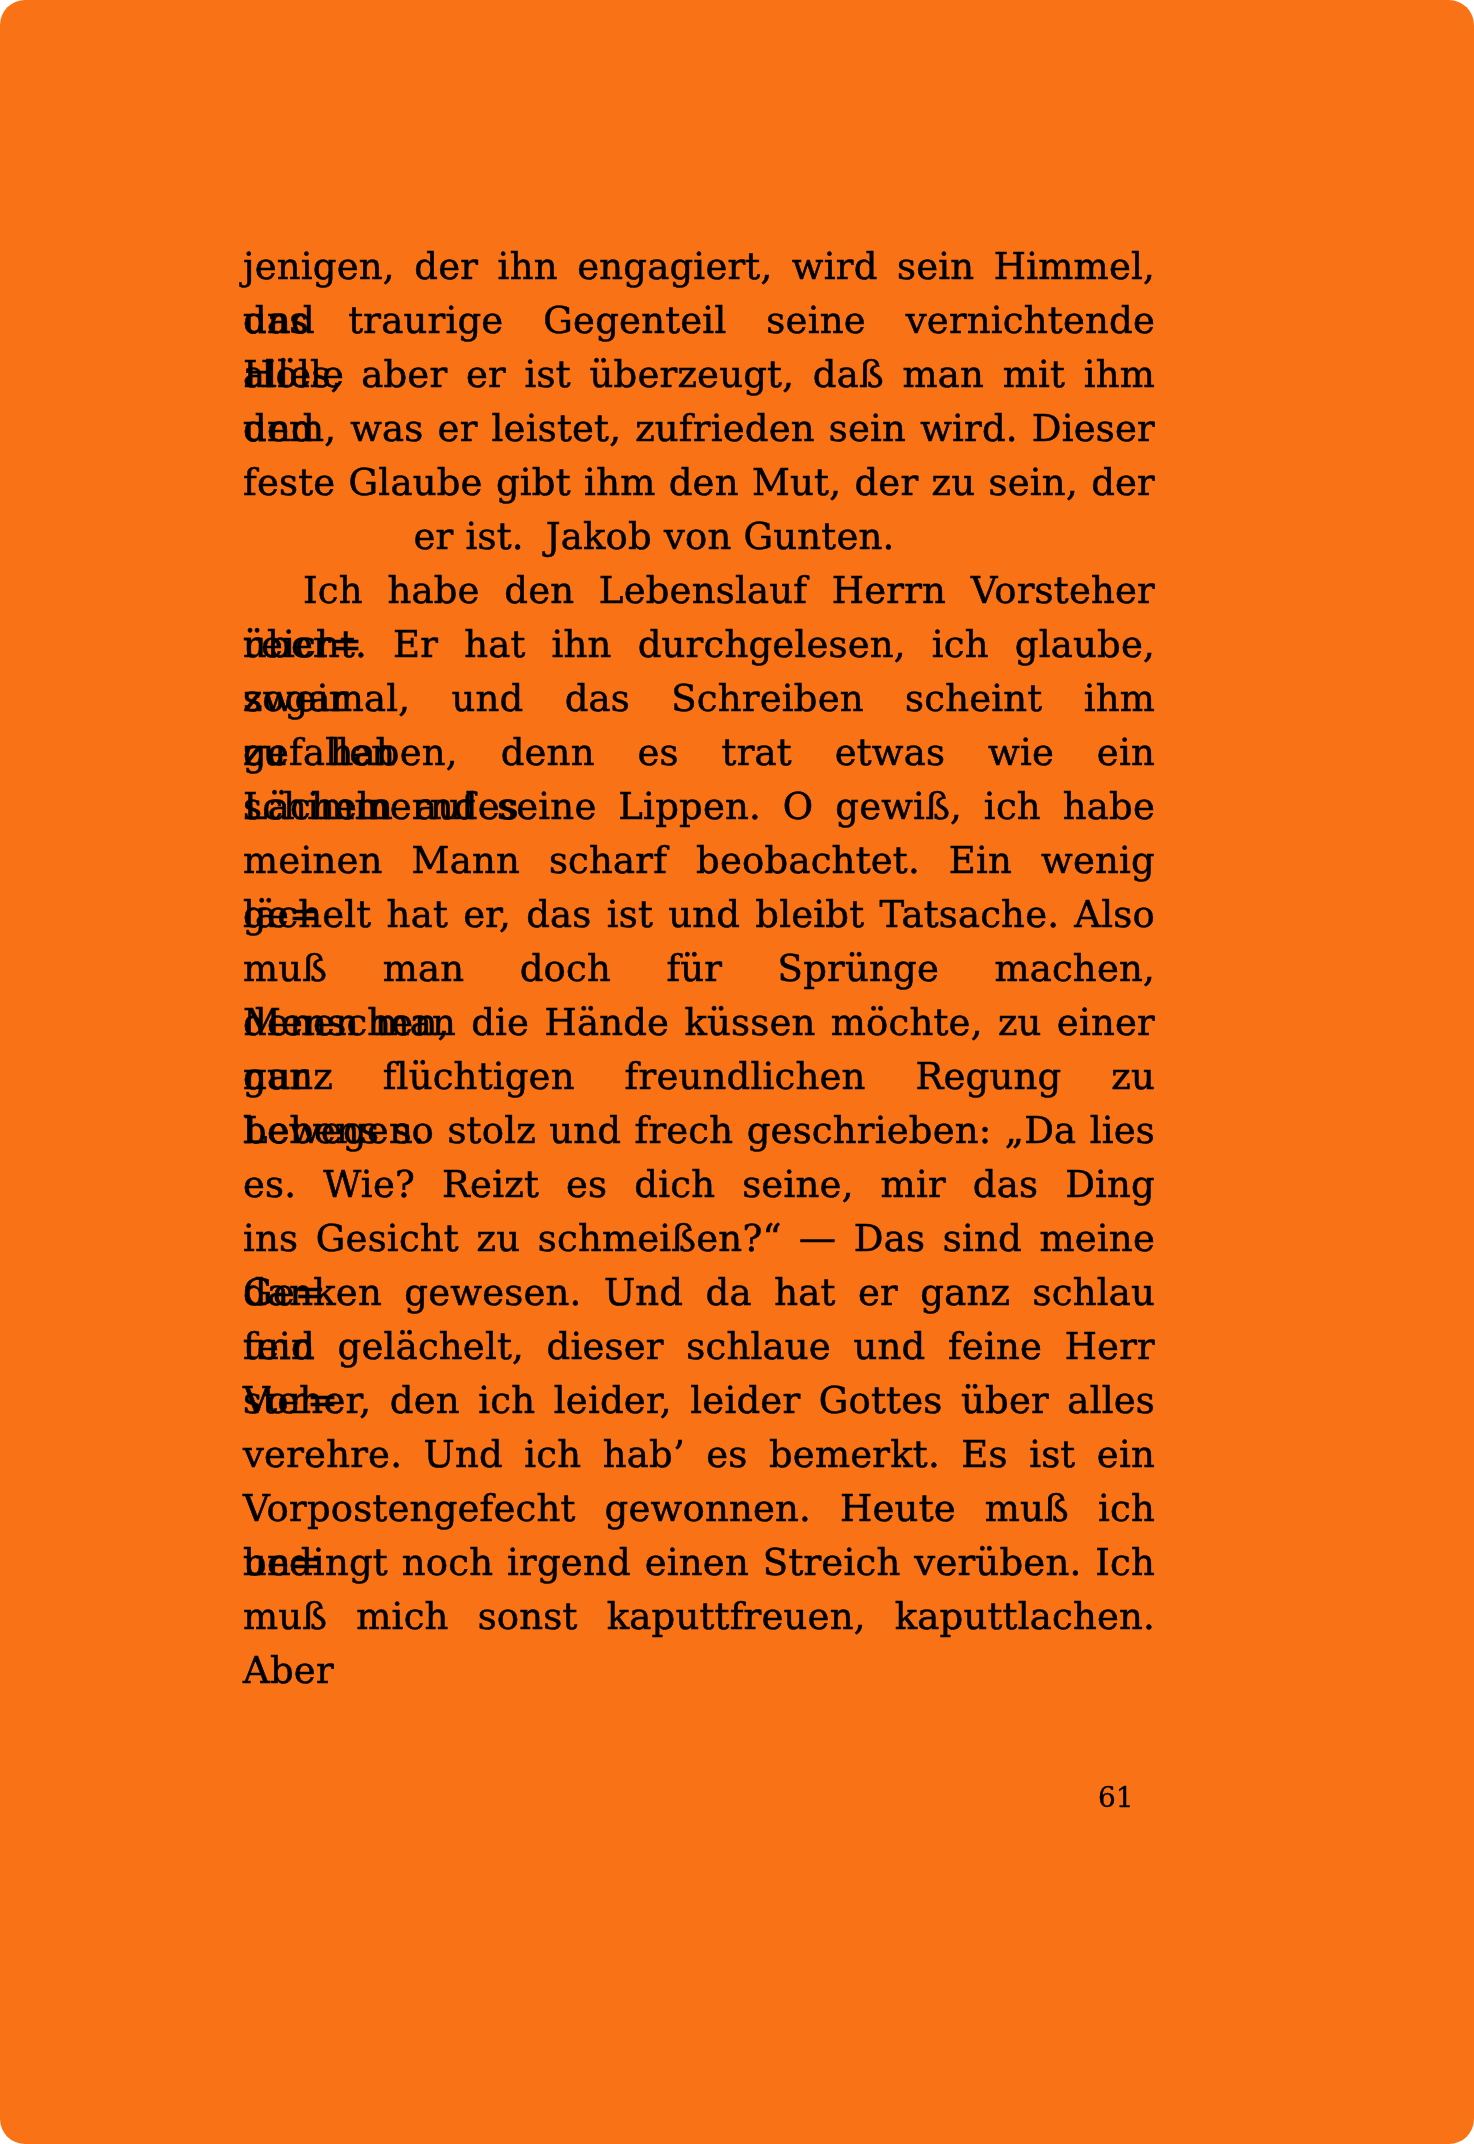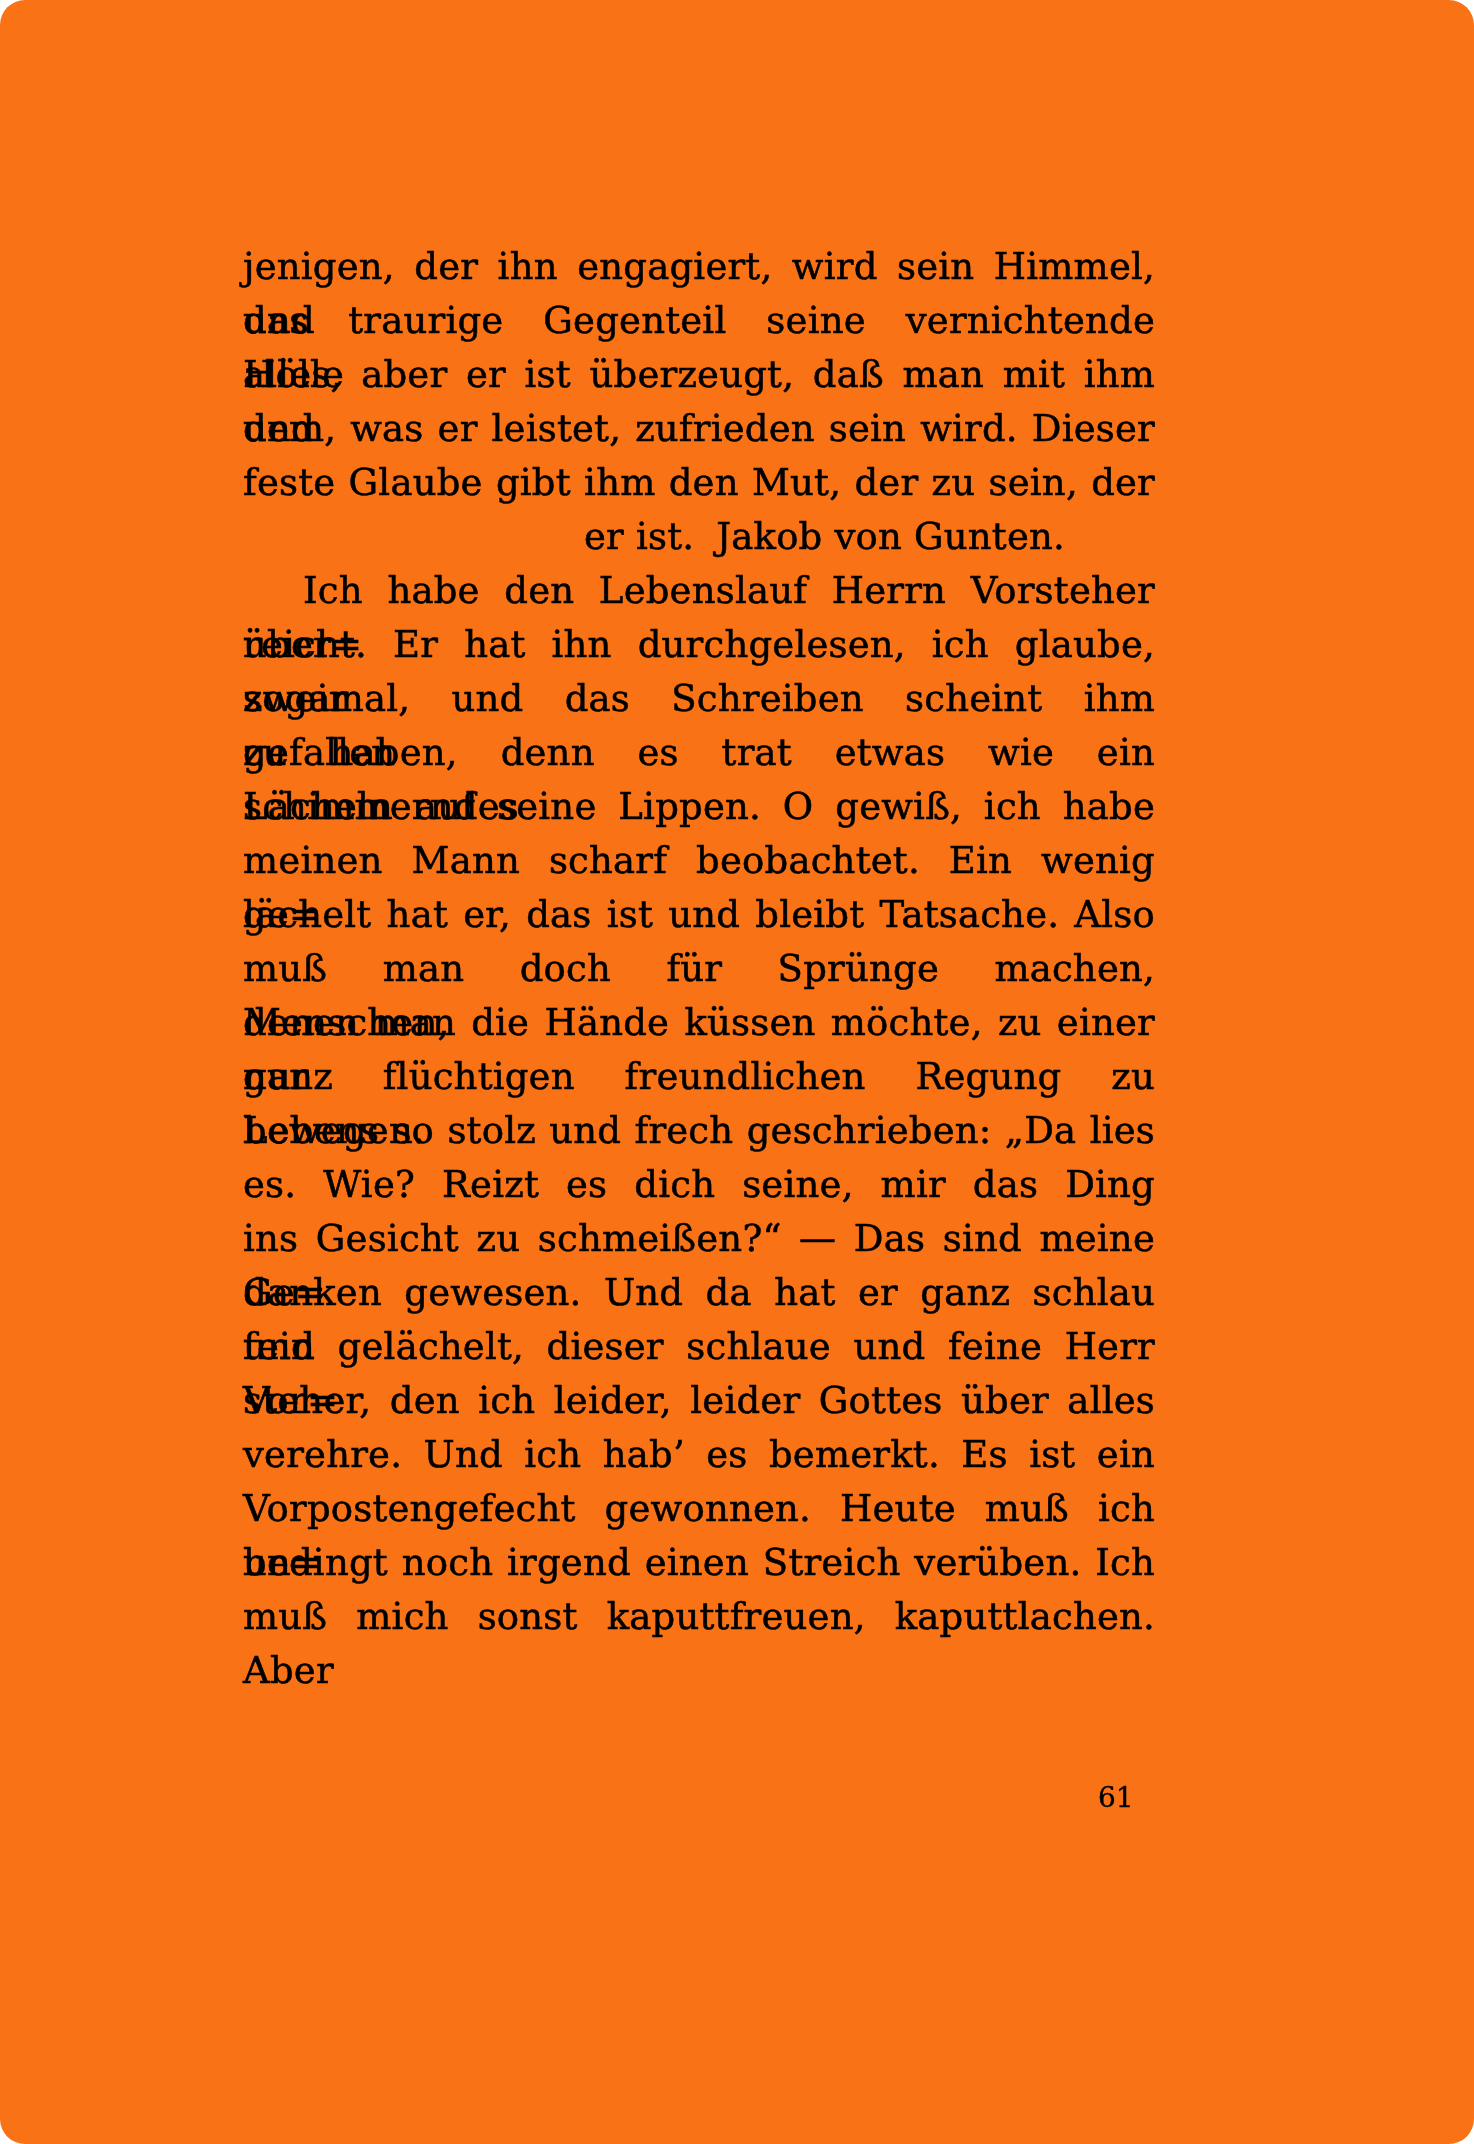--- a/index.html
+++ b/index.html
@@ -33,21 +33,21 @@
     text-align-last: justify;
     height: 54px;
     overflow: visible;
     white-space: normal;
   }
   .line.indent {
     text-indent: 60px;
   }
   .sig-line {
     display: flex;
-    justify-content: flex-end;
+    justify-content: center;
     height: 54px;
   }
   .sig-line .sig-name {
     margin-right: 90px;
     margin-left: 22px;
   }
   .page-number {
     position: absolute;
     left: 1098px;
     top: 1776px;

